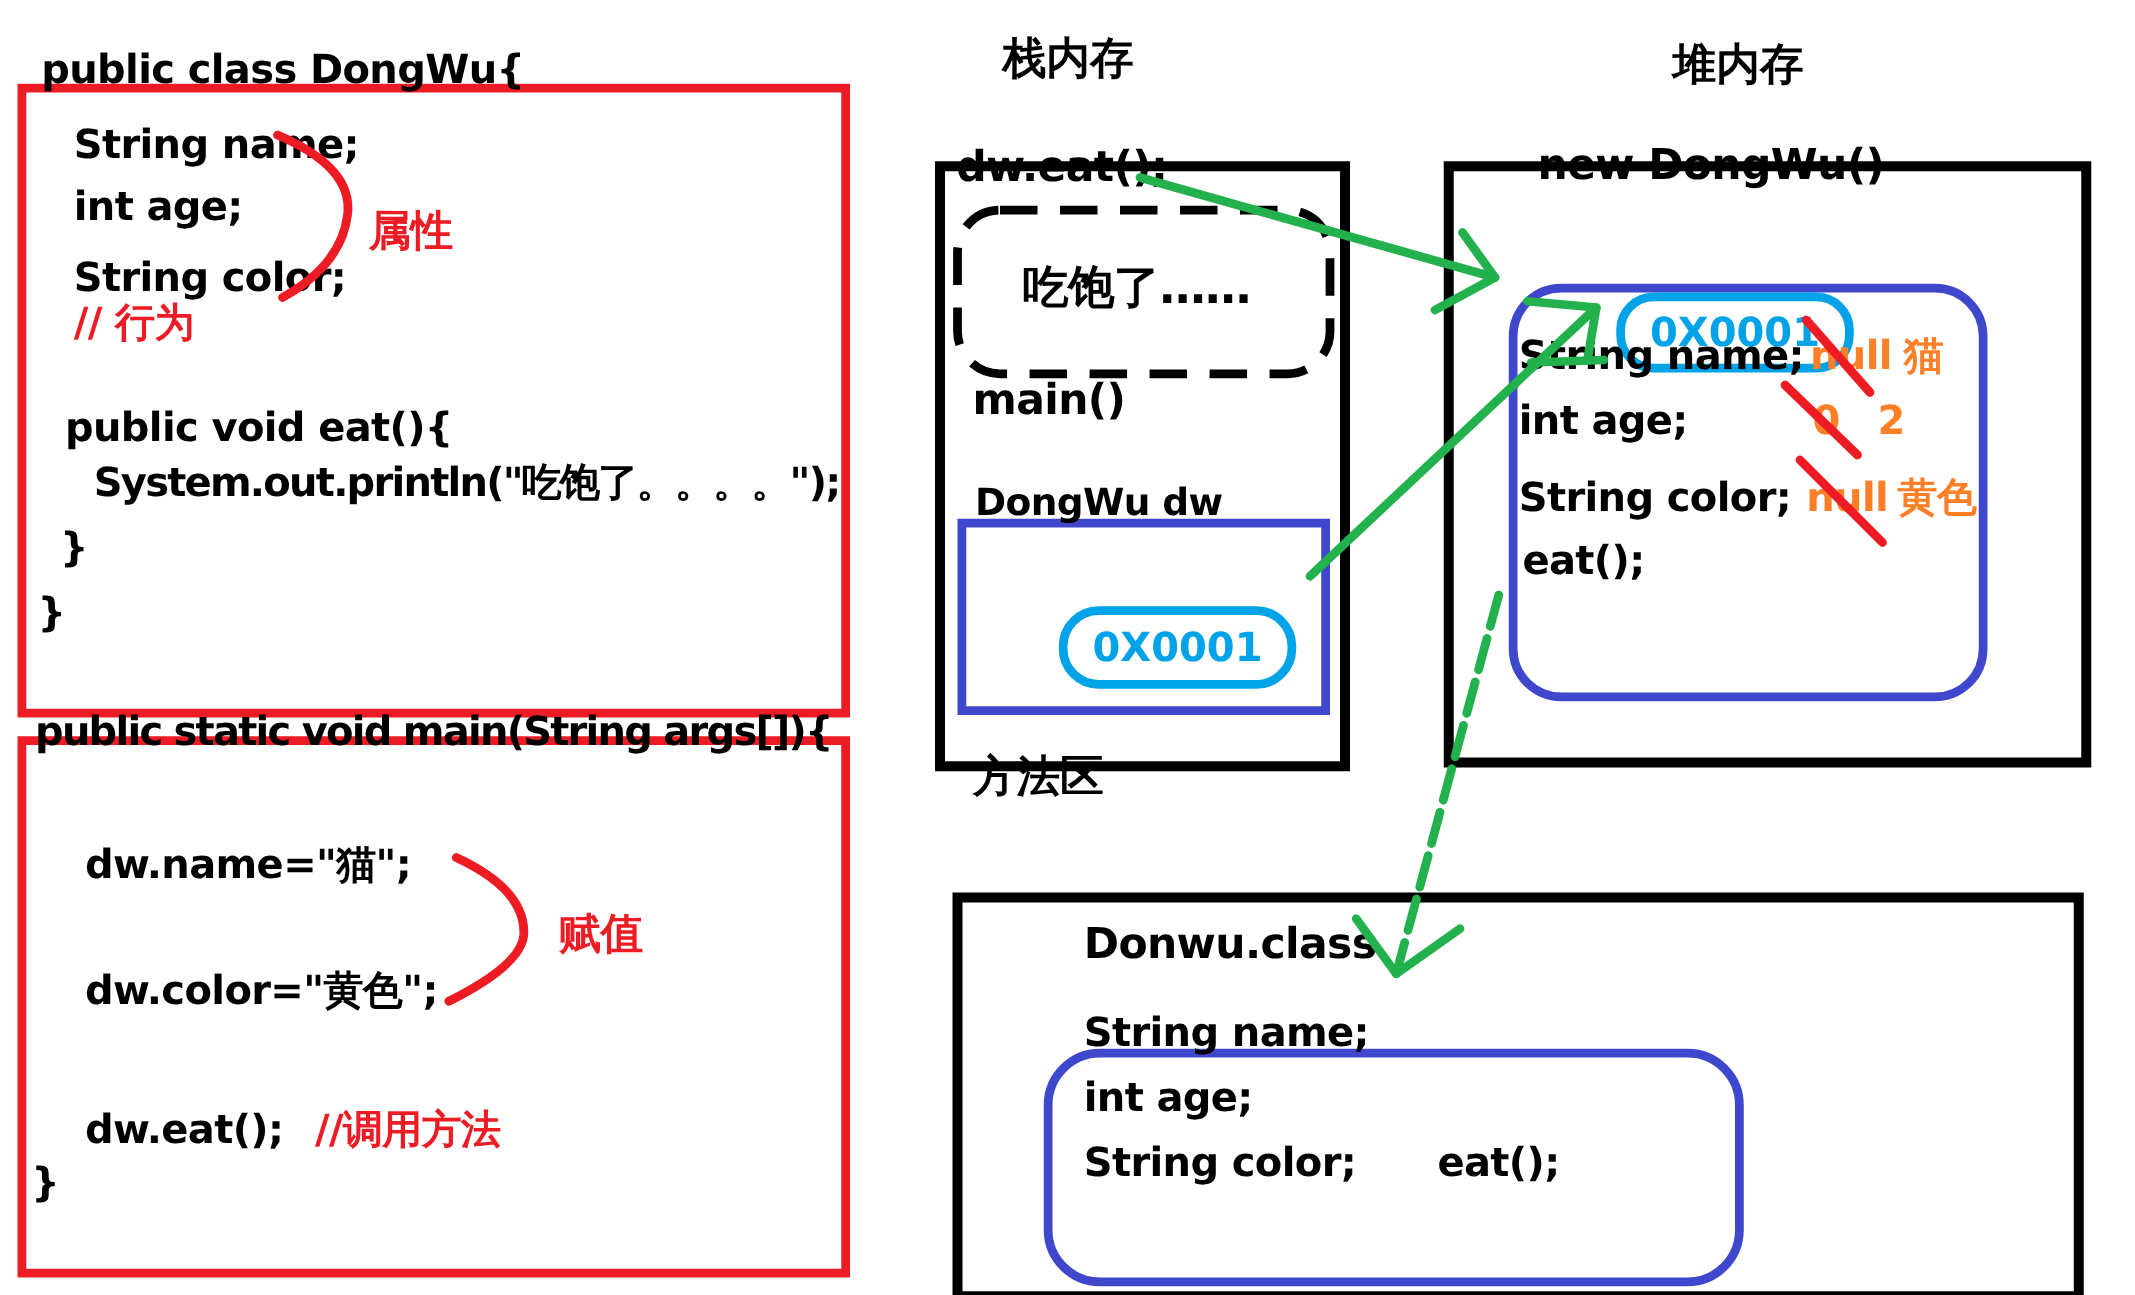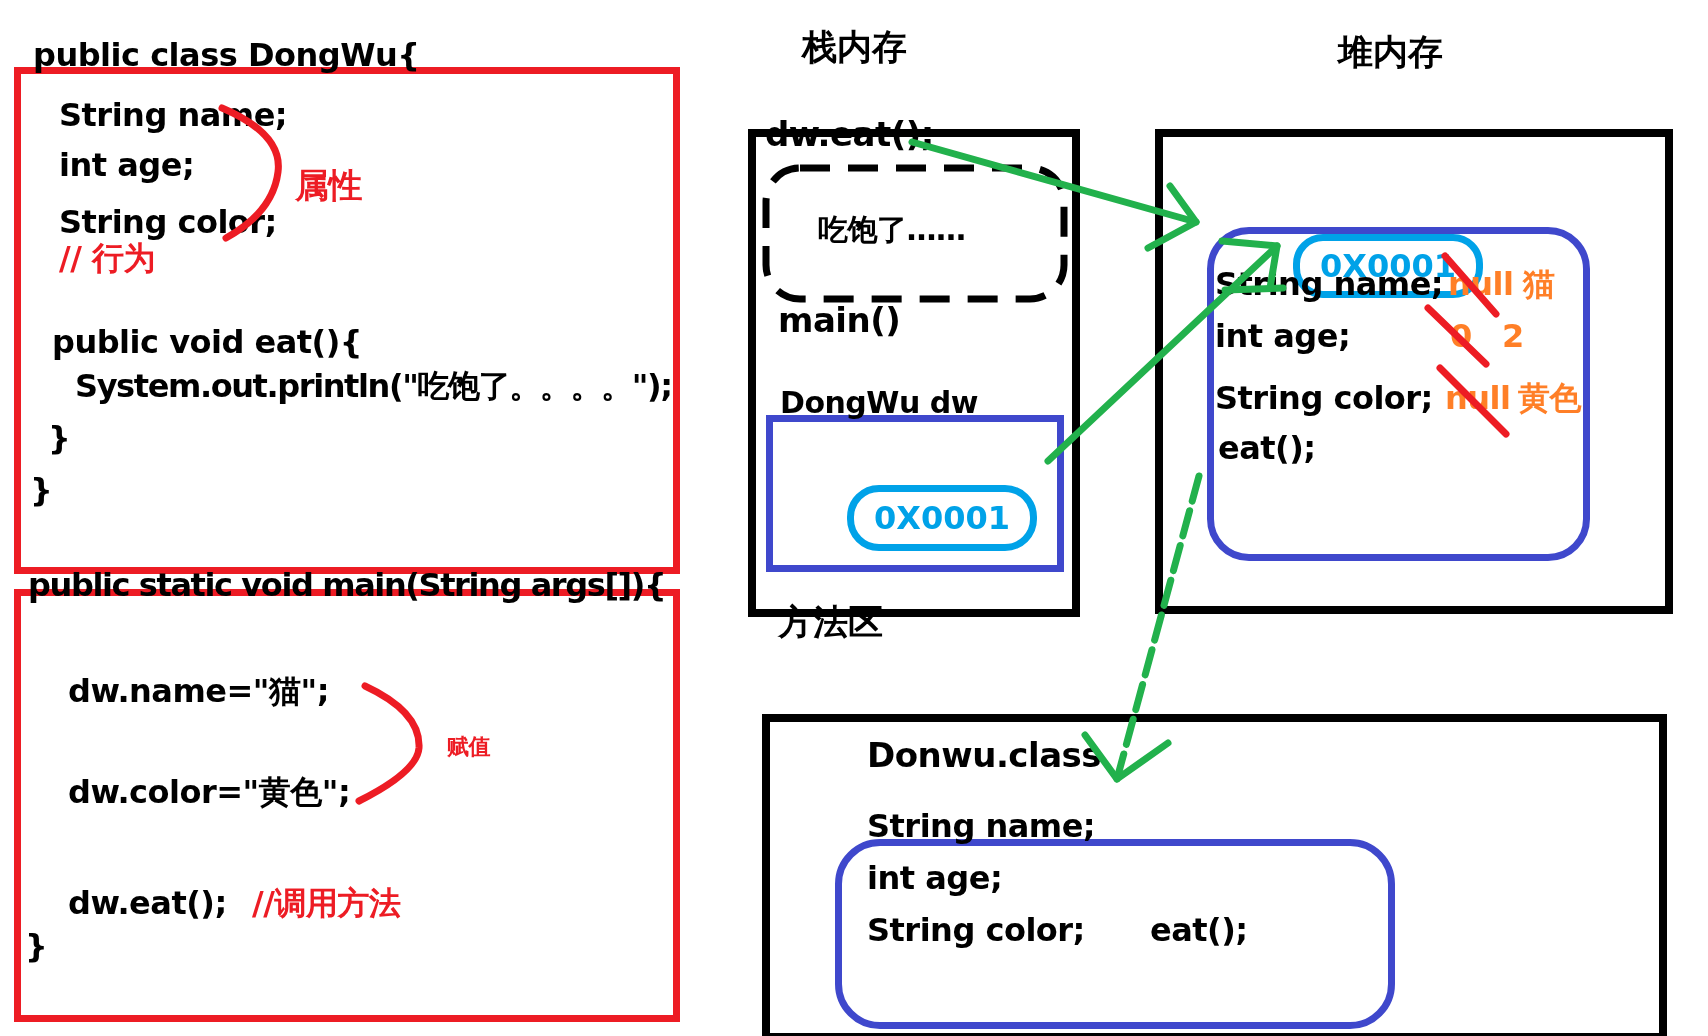--- a/index.html
+++ b/index.html
@@ -47,35 +47,36 @@
   <div class="abs code" style="left:30px;top:470px;">}</div>
   <div class="abs code red-text" style="left:295px;top:165px;font-size:34px;">属性</div>
 
   <div id="main-box" class="box red-box"></div>
   <div class="abs code tight" style="left:28px;top:565px;">public static void main(String args[]){</div>
   <div class="abs code" style="left:68px;top:671px;">dw.name="猫";</div>
   <div class="abs code" style="left:68px;top:772px;">dw.color="黄色";</div>
   <div class="abs code" style="left:68px;top:883px;">dw.eat();</div>
   <div class="abs code red-text" style="left:252px;top:883px;">//调用方法</div>
   <div class="abs code" style="left:25px;top:926px;">}</div>
-  <div class="abs code red-text" style="left:447px;top:727px;font-size:22px;">赋值</div>
+  <div class="abs code red-text" style="left:447px;top:727px;font-size:34px;">赋值</div>
 
   <div class="abs cn-title" style="left:802px;top:28px;">栈内存</div>
   <div id="stack-box" class="box black-box"></div>
   <div class="abs code" style="left:765px;top:114px;font-size:34px;">dw.eat();</div>
-  <div class="abs code" style="left:800px;top:210px;font-size:30px;padding-left:18px;">吃饱了……</div>
+  <div class="abs code" style="left:800px;top:210px;font-size:37px;padding-left:18px;">吃饱了……</div>
   <div class="abs code" style="left:778px;top:300px;font-size:34px;">main()</div>
   <div id="stack-blue" class="box blue-box"></div>
   <div class="abs code" style="left:780px;top:383px;font-size:30px;">DongWu dw</div>
   <div id="stack-cyan" class="box cyan-box">
     <span class="cyan-text">0X0001</span>
   </div>
 
   <div class="abs cn-title" style="left:1338px;top:33px;">堆内存</div>
   <div id="heap-box" class="box black-box"></div>
+  <div class="abs code" style="left:1230px;top:112px;font-size:34px;">new DongWu()</div>
   <div id="heap-blue" class="box blue-box"></div>
   <div id="heap-cyan" class="box cyan-box">
     <span class="cyan-text">0X0001</span>
   </div>
   <div class="abs code" style="left:1215px;top:264px;">String name;</div>
   <div class="abs code orange" style="left:1448px;top:264px;">null</div>
   <div class="abs code orange" style="left:1523px;top:264px;">猫</div>
   <div class="abs code" style="left:1215px;top:316px;">int age;</div>
   <div class="abs code orange" style="left:1450px;top:316px;">0</div>
   <div class="abs code orange" style="left:1502px;top:316px;">2</div>

